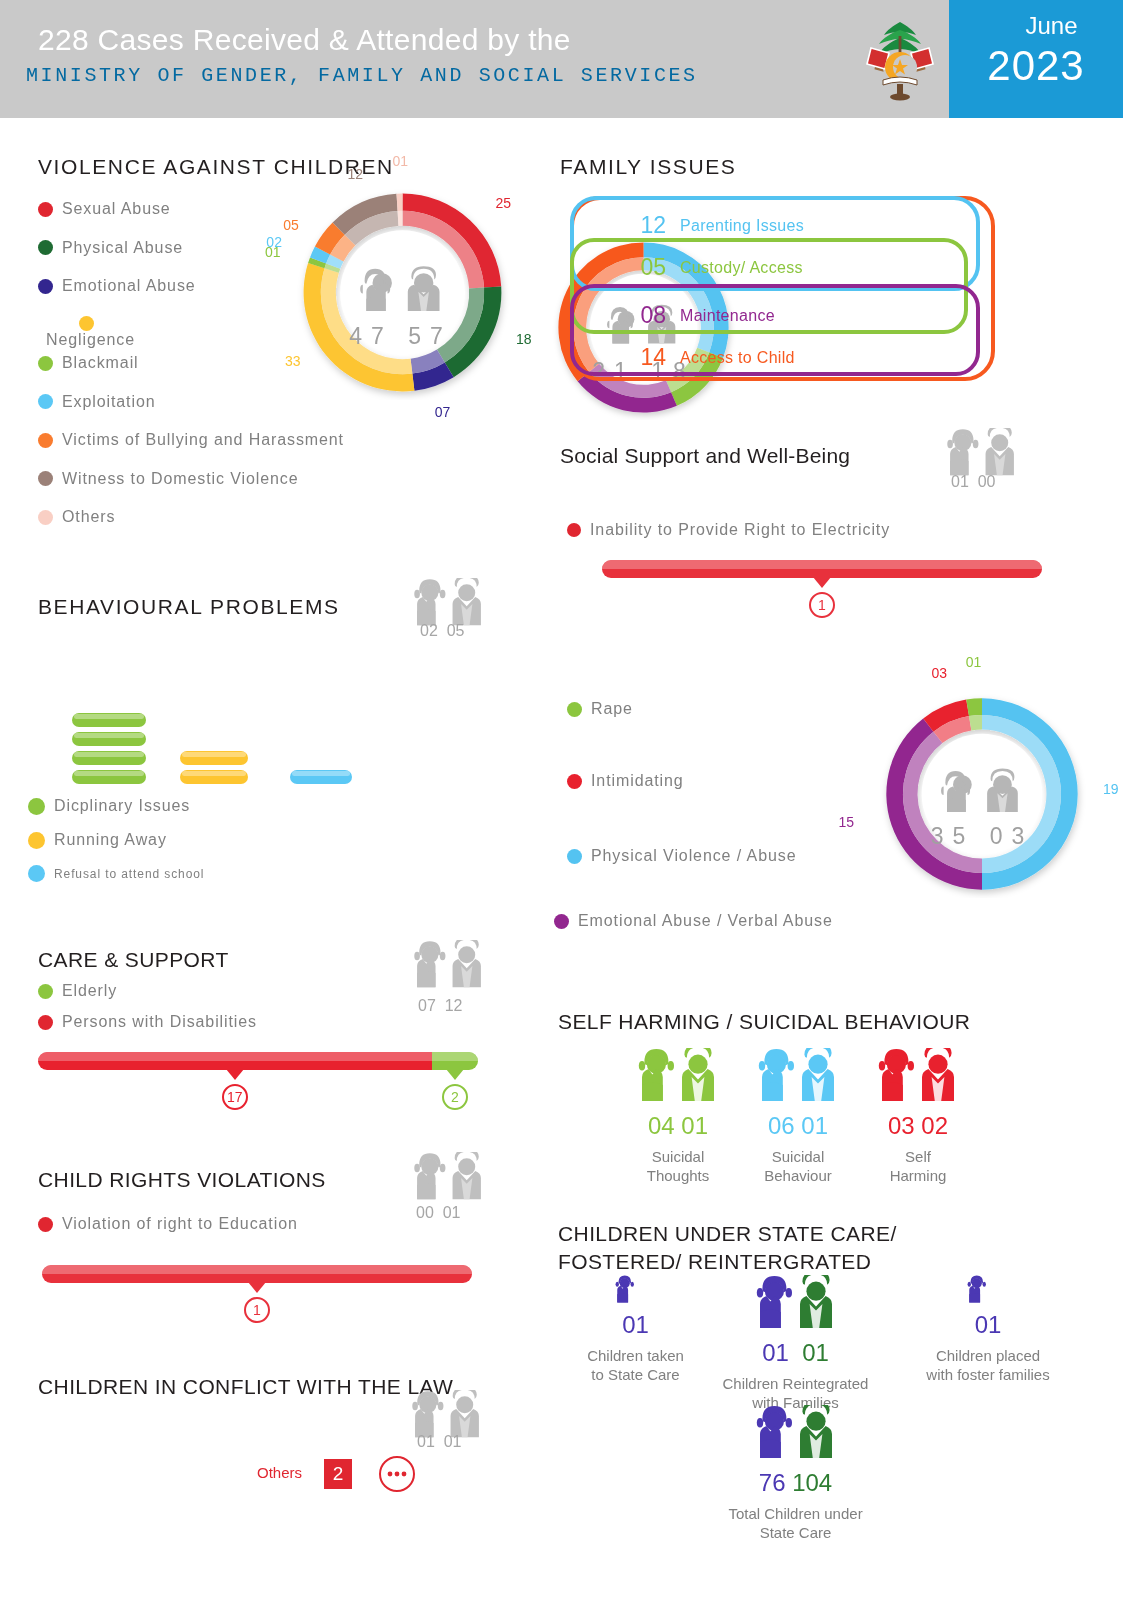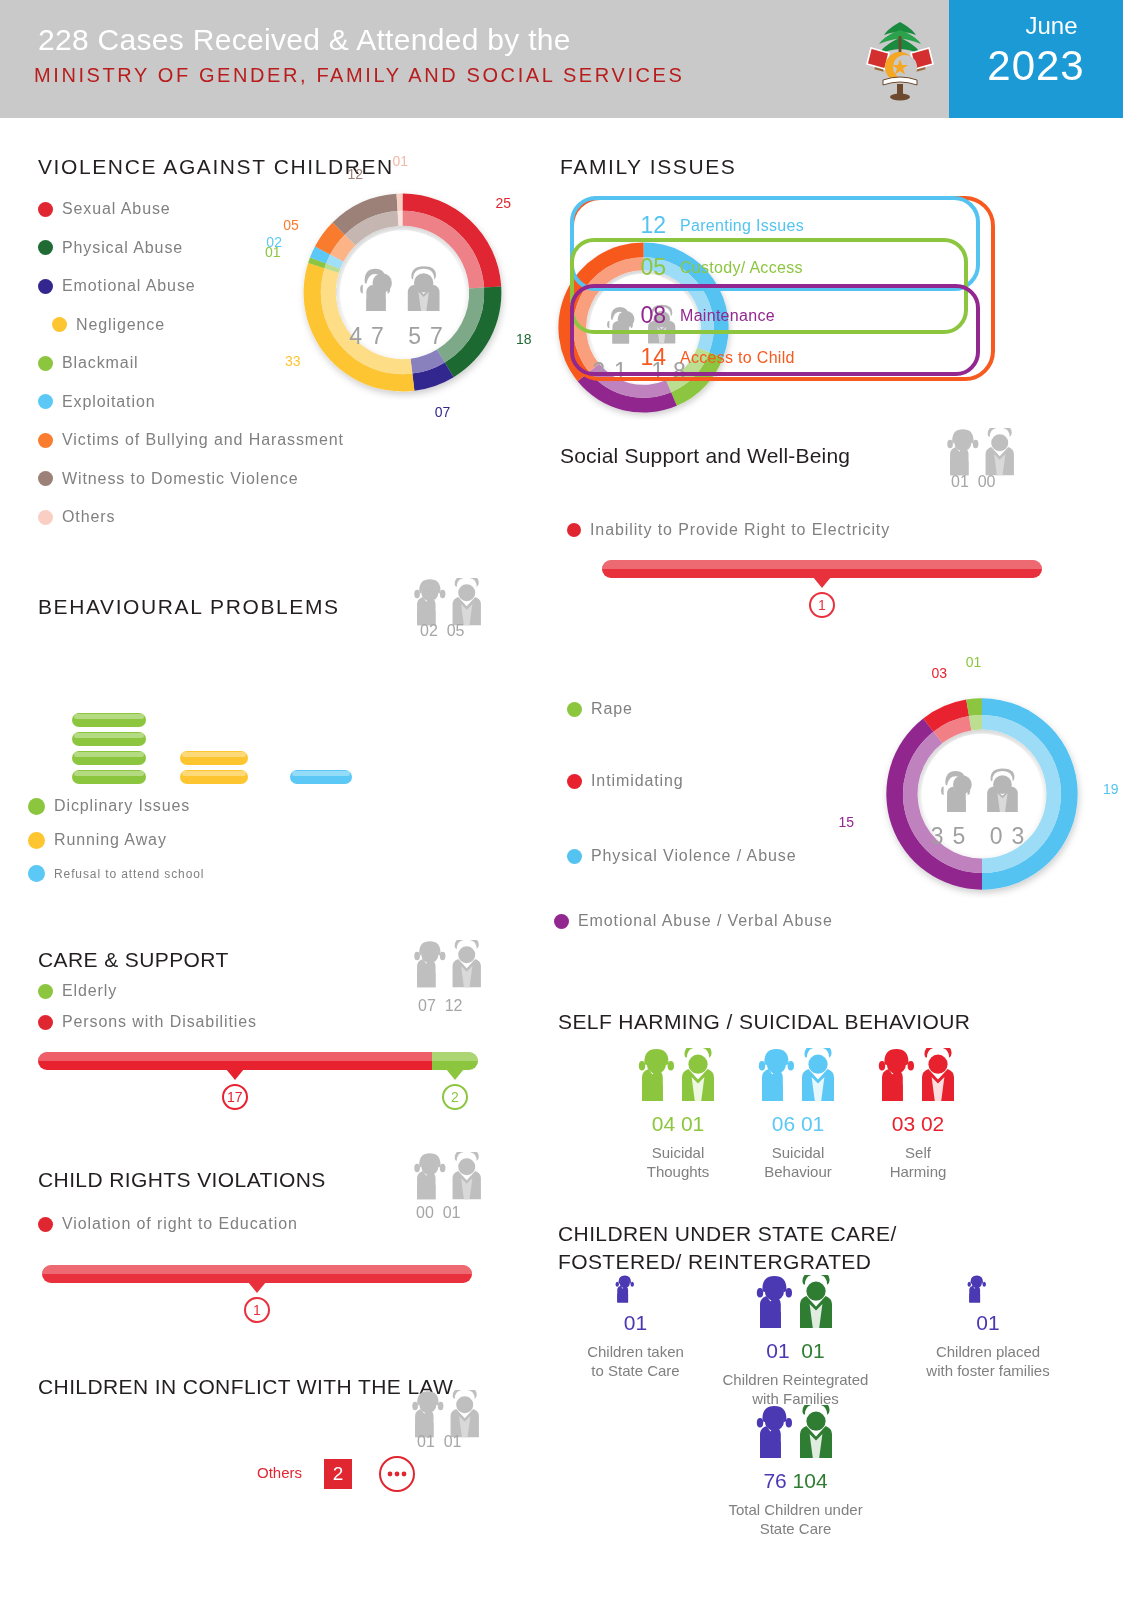--- a/index.html
+++ b/index.html
@@ -7,21 +7,21 @@
     width: 1123px; height: 1600px;
     background: #ffffff;
     font-family: "Liberation Sans", sans-serif;
     overflow: hidden;
   }
   .page { position: relative; width: 1123px; height: 1600px; background:#fff; }
 
   
   .header { position:absolute; left:0; top:0; width:1123px; height:118px; background:#c9c9c9; }
   .hdr-title { position:absolute; left:38px; top:23px; font-size:30px; color:#ffffff; letter-spacing:0.3px; font-weight:400; white-space:nowrap;}
-  .hdr-sub   { position:absolute; left:34px; top:64px; font-size:20px; color:#b91c1c; letter-spacing:2.6px; white-space:nowrap;}
+  .hdr-sub   { position:absolute; left:26px; top:64px; font-size:20px; color:#0369a1; letter-spacing:2.6px; white-space:nowrap;font-family:Liberation Mono, monospace;}
   .hdr-datebox { position:absolute; left:949px; top:0; width:174px; height:118px; background:#1b9ad6; }
   .hdr-month { position:absolute; left:0; top:12px; width:174px; text-align:center; color:#fff; font-size:24px;padding-left:31px;}
   .hdr-year  { position:absolute; left:0; top:42px; width:174px; text-align:center; color:#fff; font-size:42px; letter-spacing:1px;}
   .emblem { position:absolute; left:855px; top:14px; width:90px; height:92px; }
 
   
   .sect-title { position:absolute; font-size:21px; color:#231f20; letter-spacing:1.6px; white-space:nowrap; }
   .sect-title.mixed { letter-spacing:0.2px; font-size:21px; }
   .legend-row { position:absolute; display:flex; align-items:center; white-space:nowrap; }
   .legend-dot { width:15px; height:15px; border-radius:50%; flex:0 0 auto; margin-right:9px; }
@@ -51,21 +51,21 @@
   .circnum { position:absolute; width:26px;height:26px;border-radius:50%; border:2px solid; background:#fff;
       font-size:14px; display:flex;align-items:center;justify-content:center; }
 
   
   .bp-seg { position:absolute; height:14px; border-radius:7px; }
   .bp-seg::after{ content:''; position:absolute; left:2px; top:1px; right:2px; height:5px;
       background:rgba(255,255,255,0.35); border-radius:4px; }
 
   
   .icongrp { position:absolute; text-align:center; }
-  .icongrp .nums { font-size:21px; margin-top:2px; letter-spacing:5px; }
+  .icongrp .nums { font-size:24px; margin-top:2px; letter-spacing:5px; }
   .icongrp .cap  { font-size:15px; color:#808080; line-height:19px; margin-top:7px; }
 
   .others-lbl { position:absolute; font-size:15px; color:#e02630; }
   .others-box { position:absolute; width:28px;height:30px; background:#e02630; color:#fff;
      font-size:19px; display:flex;align-items:center;justify-content:center; }
   .dots-circ { position:absolute; width:36px;height:36px;border-radius:50%;border:2px solid #e02630;
      display:flex;align-items:center;justify-content:center; }
 </style>
 </head>
 <body>
@@ -549,21 +549,21 @@
       <span class="legend-label">Sexual Abuse</span>
     </div>
     <div class="legend-row" style="left: 38px; top: 238.5px;">
       <span class="legend-dot" style="background: rgb(31, 107, 51);"></span>
       <span class="legend-label">Physical Abuse</span>
     </div>
     <div class="legend-row" style="left: 38px; top: 277px;">
       <span class="legend-dot" style="background: rgb(51, 38, 143);"></span>
       <span class="legend-label">Emotional Abuse</span>
     </div>
-    <div class="legend-row" style="left: 52px; top: 315.5px;">
+    <div class="legend-row" style="left: 46px; top: 315.5px; flex-direction: column;">
       <span class="legend-dot" style="background: rgb(253, 197, 48);"></span>
       <span class="legend-label">Negligence</span>
     </div>
     <div class="legend-row" style="left: 38px; top: 354px;">
       <span class="legend-dot" style="background: rgb(140, 198, 63);"></span>
       <span class="legend-label">Blackmail</span>
     </div>
     <div class="legend-row" style="left: 38px; top: 392.5px;">
       <span class="legend-dot" style="background: rgb(91, 200, 245);"></span>
       <span class="legend-label">Exploitation</span>

